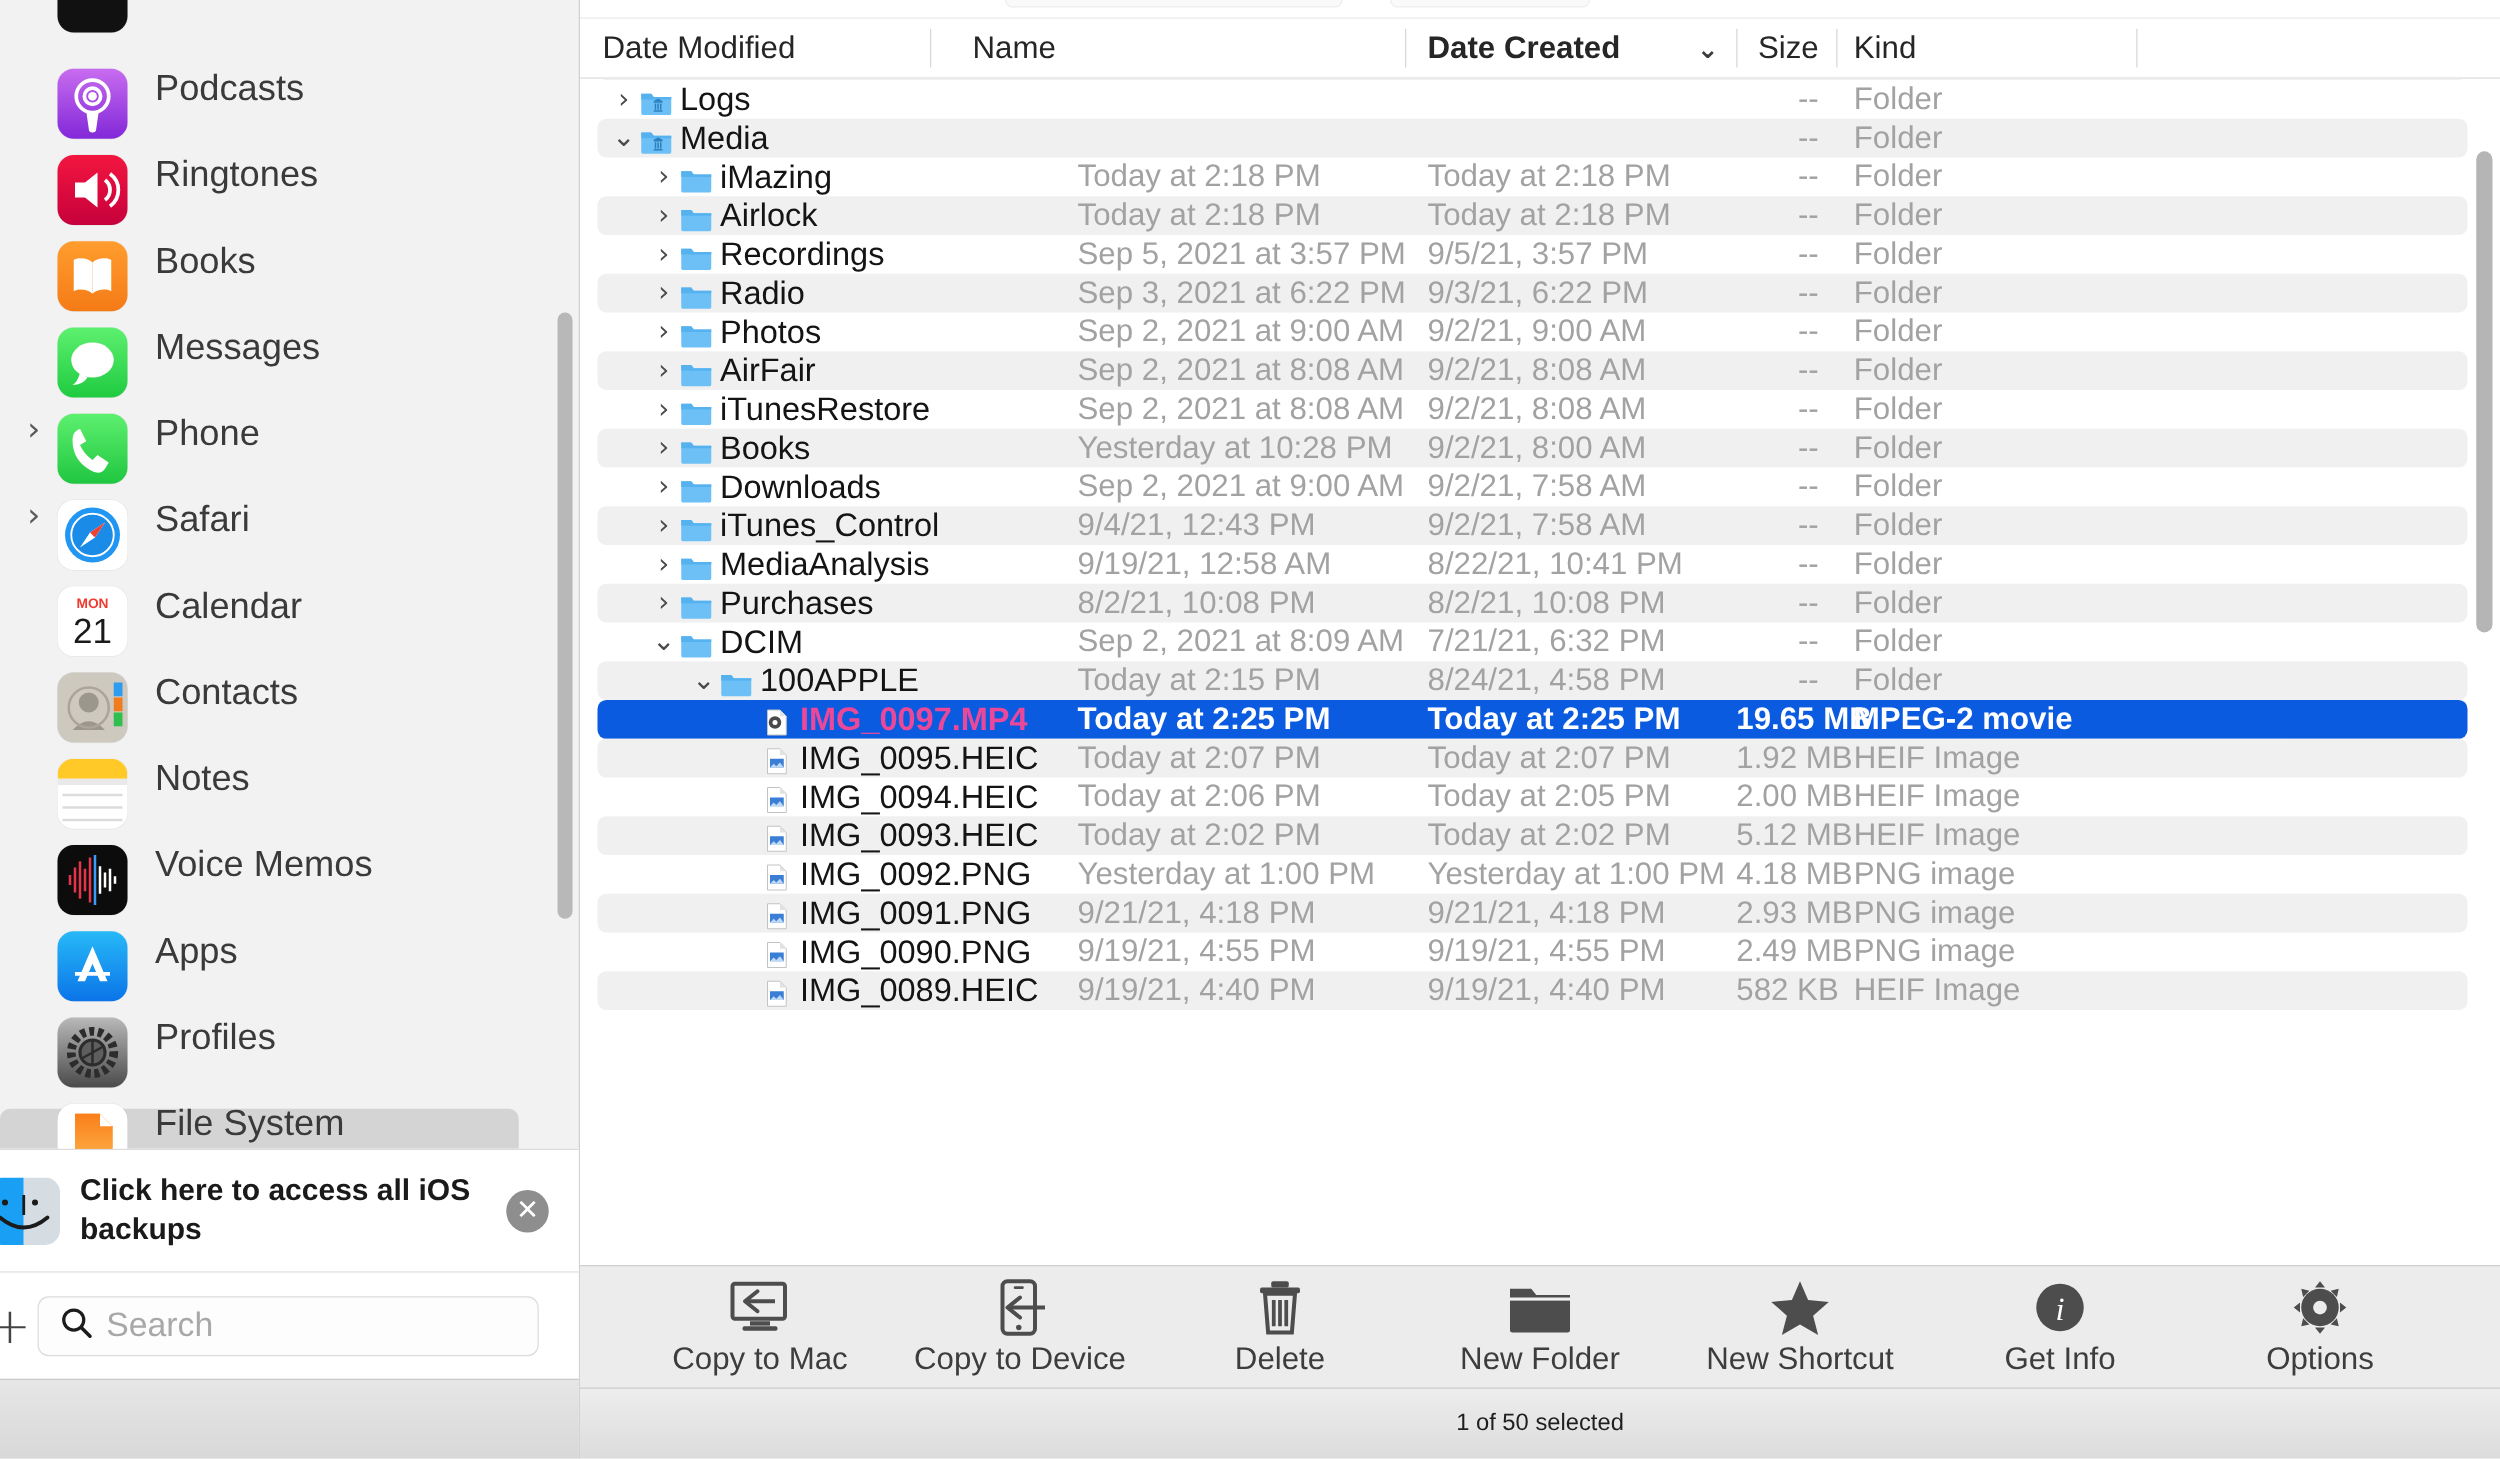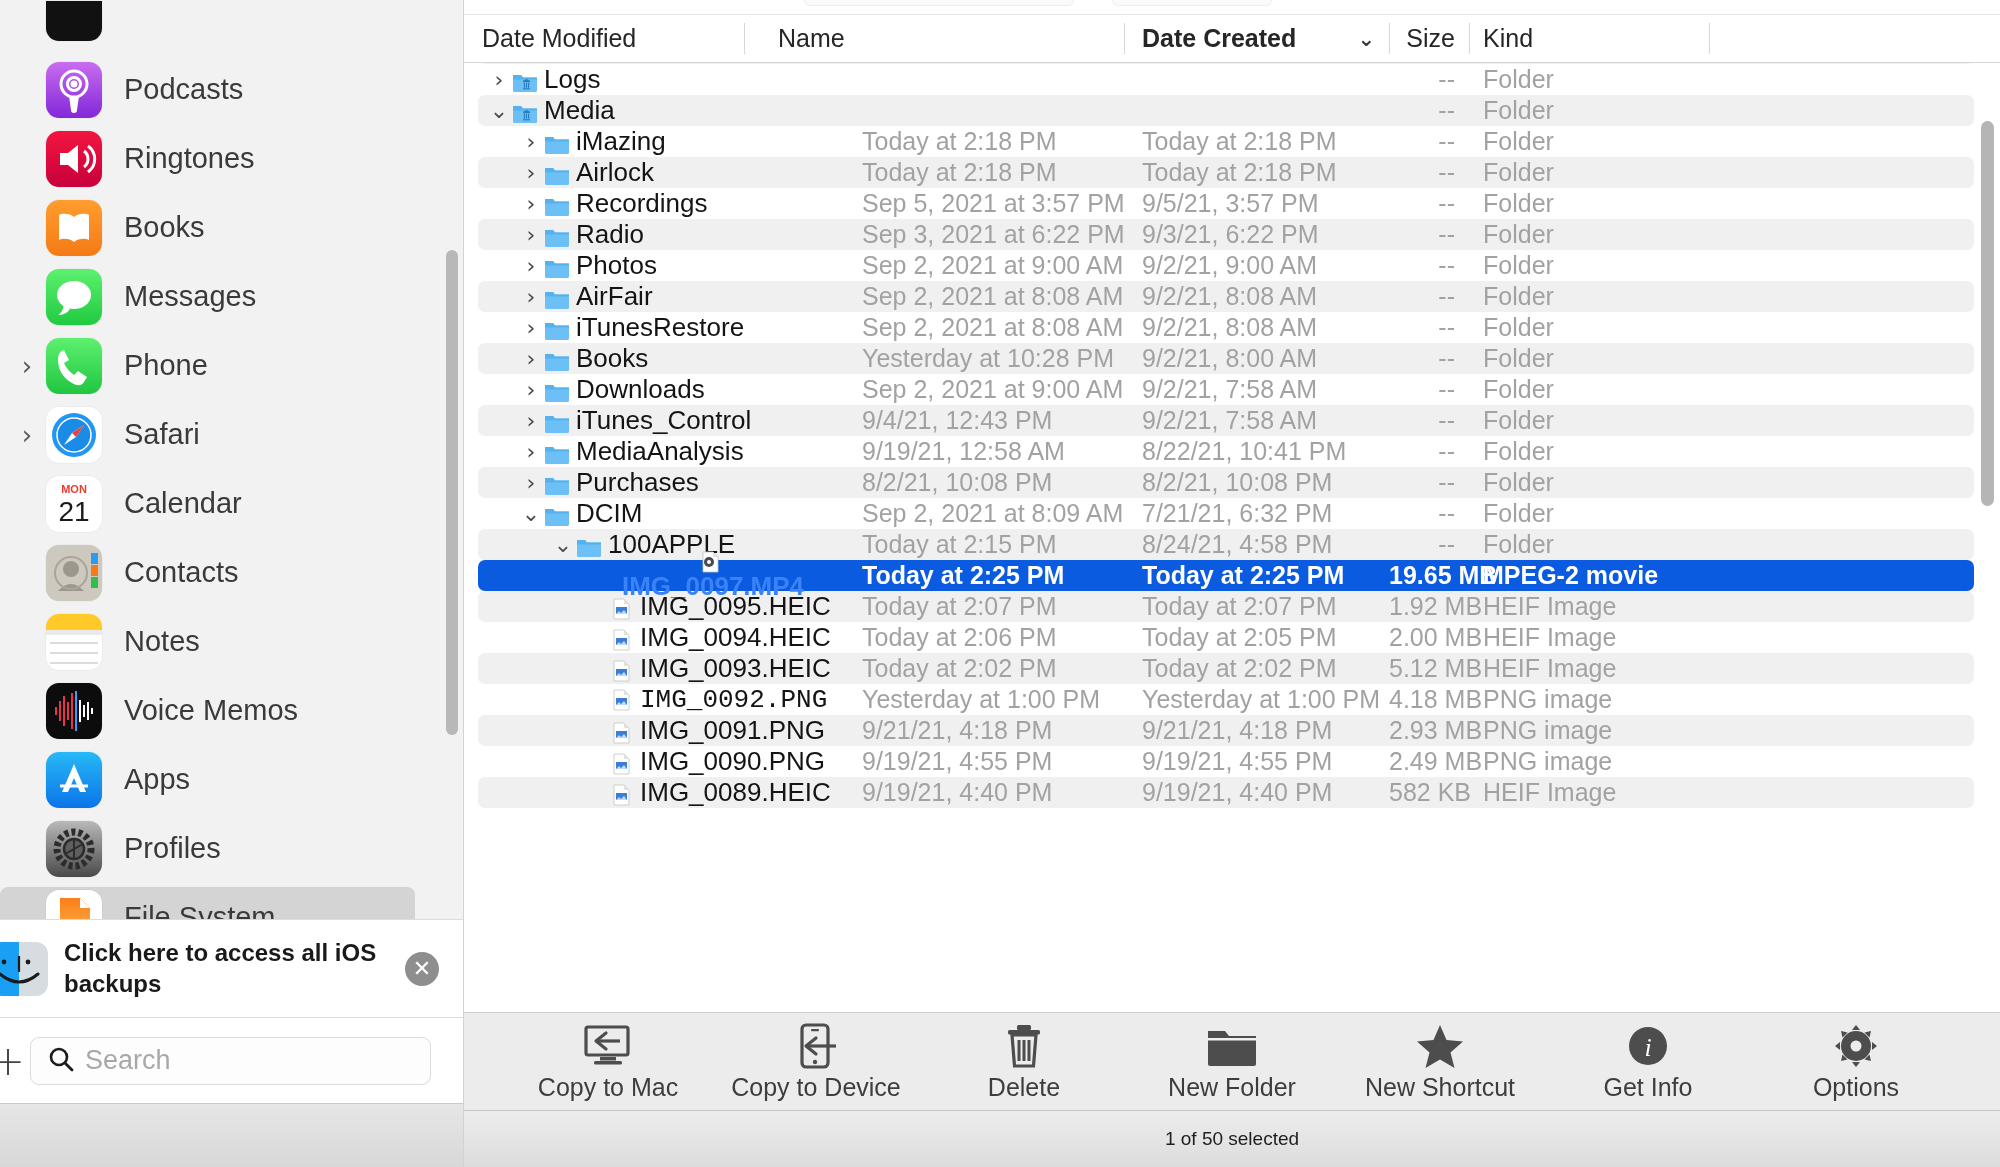--- a/index.html
+++ b/index.html
@@ -21,21 +21,21 @@
   }
   .sidebar-scroll {
     flex: 1 1 auto;
     position: relative;
     overflow: hidden;
     padding-top: 0px;
   }
   .sidebar-list { position: absolute; top: -14px; left: 0; right: 0; }
   .side-item {
     height: 69px;
-    display: flex; align-items: center;
+    display: flex; align-items: flex-start;
     padding-left: 8px;
     position: relative;
   }
   .side-item.selected .side-pill {
     position: absolute; left: 0; right: 48px; top: 4px; bottom: 4px;
     background: #d4d4d4; border-radius: 8px;
   }
   .disclosure {
     width: 38px; text-align: center;
     color: #5a5a5a; font-size: 26px; line-height: 1;
@@ -135,21 +135,21 @@
     height: 31px; display: flex; align-items: center;
     font-size: 25px; color: #a2a2a2; position: relative;
   }
   .row .rowbg {
     position: absolute; left: 14px; right: 26px; top: 0; bottom: 0;
     border-radius: 7px; z-index: 0;
   }
   .row.alt .rowbg { background: #f0f0f0; }
   .row.sel .rowbg { background: #0a5be0; }
   .row.sel { color: #ffffff; }
-  .row.sel .c-name { color: #3b82f6; font-weight: bold; flex-direction: column; }
+  .row.sel .c-name { color: #ec4899; font-weight: bold; }
   .row.sel .c-dm, .row.sel .c-dc, .row.sel .c-size, .row.sel .c-kind { color: #ffffff; font-weight: bold; }
 
   .c-name {
     width: 380px; display: flex; align-items: center;
     color: #141414; font-size: 26px; z-index: 1; white-space: nowrap;
   }
   .twisty {
     width: 26px; text-align: center; color: #4a4a4a;
     font-size: 22px; flex: none;
     font-family: "DejaVu Sans", sans-serif;
@@ -733,21 +733,21 @@
                 </svg></span>
               <span>IMG_0093.HEIC</span>
             </div>
             <div class="c-dm">Today at 2:02 PM</div>
             <div class="c-dc">Today at 2:02 PM</div>
             <div class="c-size">5.12 MB</div>
             <div class="c-kind">HEIF Image</div>
           </div>
           <div class="row">
             <div class="rowbg"></div>
-            <div class="c-name" style="padding-left: 118px; font-family: Liberation Mono, monospace;">
+            <div class="c-name" style="padding-left: 118px;">
               <span class="twisty"></span>
               <span class="fico"><svg width="26" height="22" viewBox="0 0 26 22">
                   <path d="M6 1 h10 l5 5 v15 h-15 z" fill="#ffffff" stroke="#c3c3c3" stroke-width="0.8"></path>
                   <path d="M16 1 v5 h5 z" fill="#e2e2e2"></path>
                   <rect x="8" y="9" width="11" height="7" fill="#3a7fd5"></rect>
                   <path d="M8 16 l3-3 2 2 3-3 3 4 z" fill="#bfd8f5"></path>
                 </svg></span>
               <span>IMG_0092.PNG</span>
             </div>
             <div class="c-dm">Yesterday at 1:00 PM</div>

